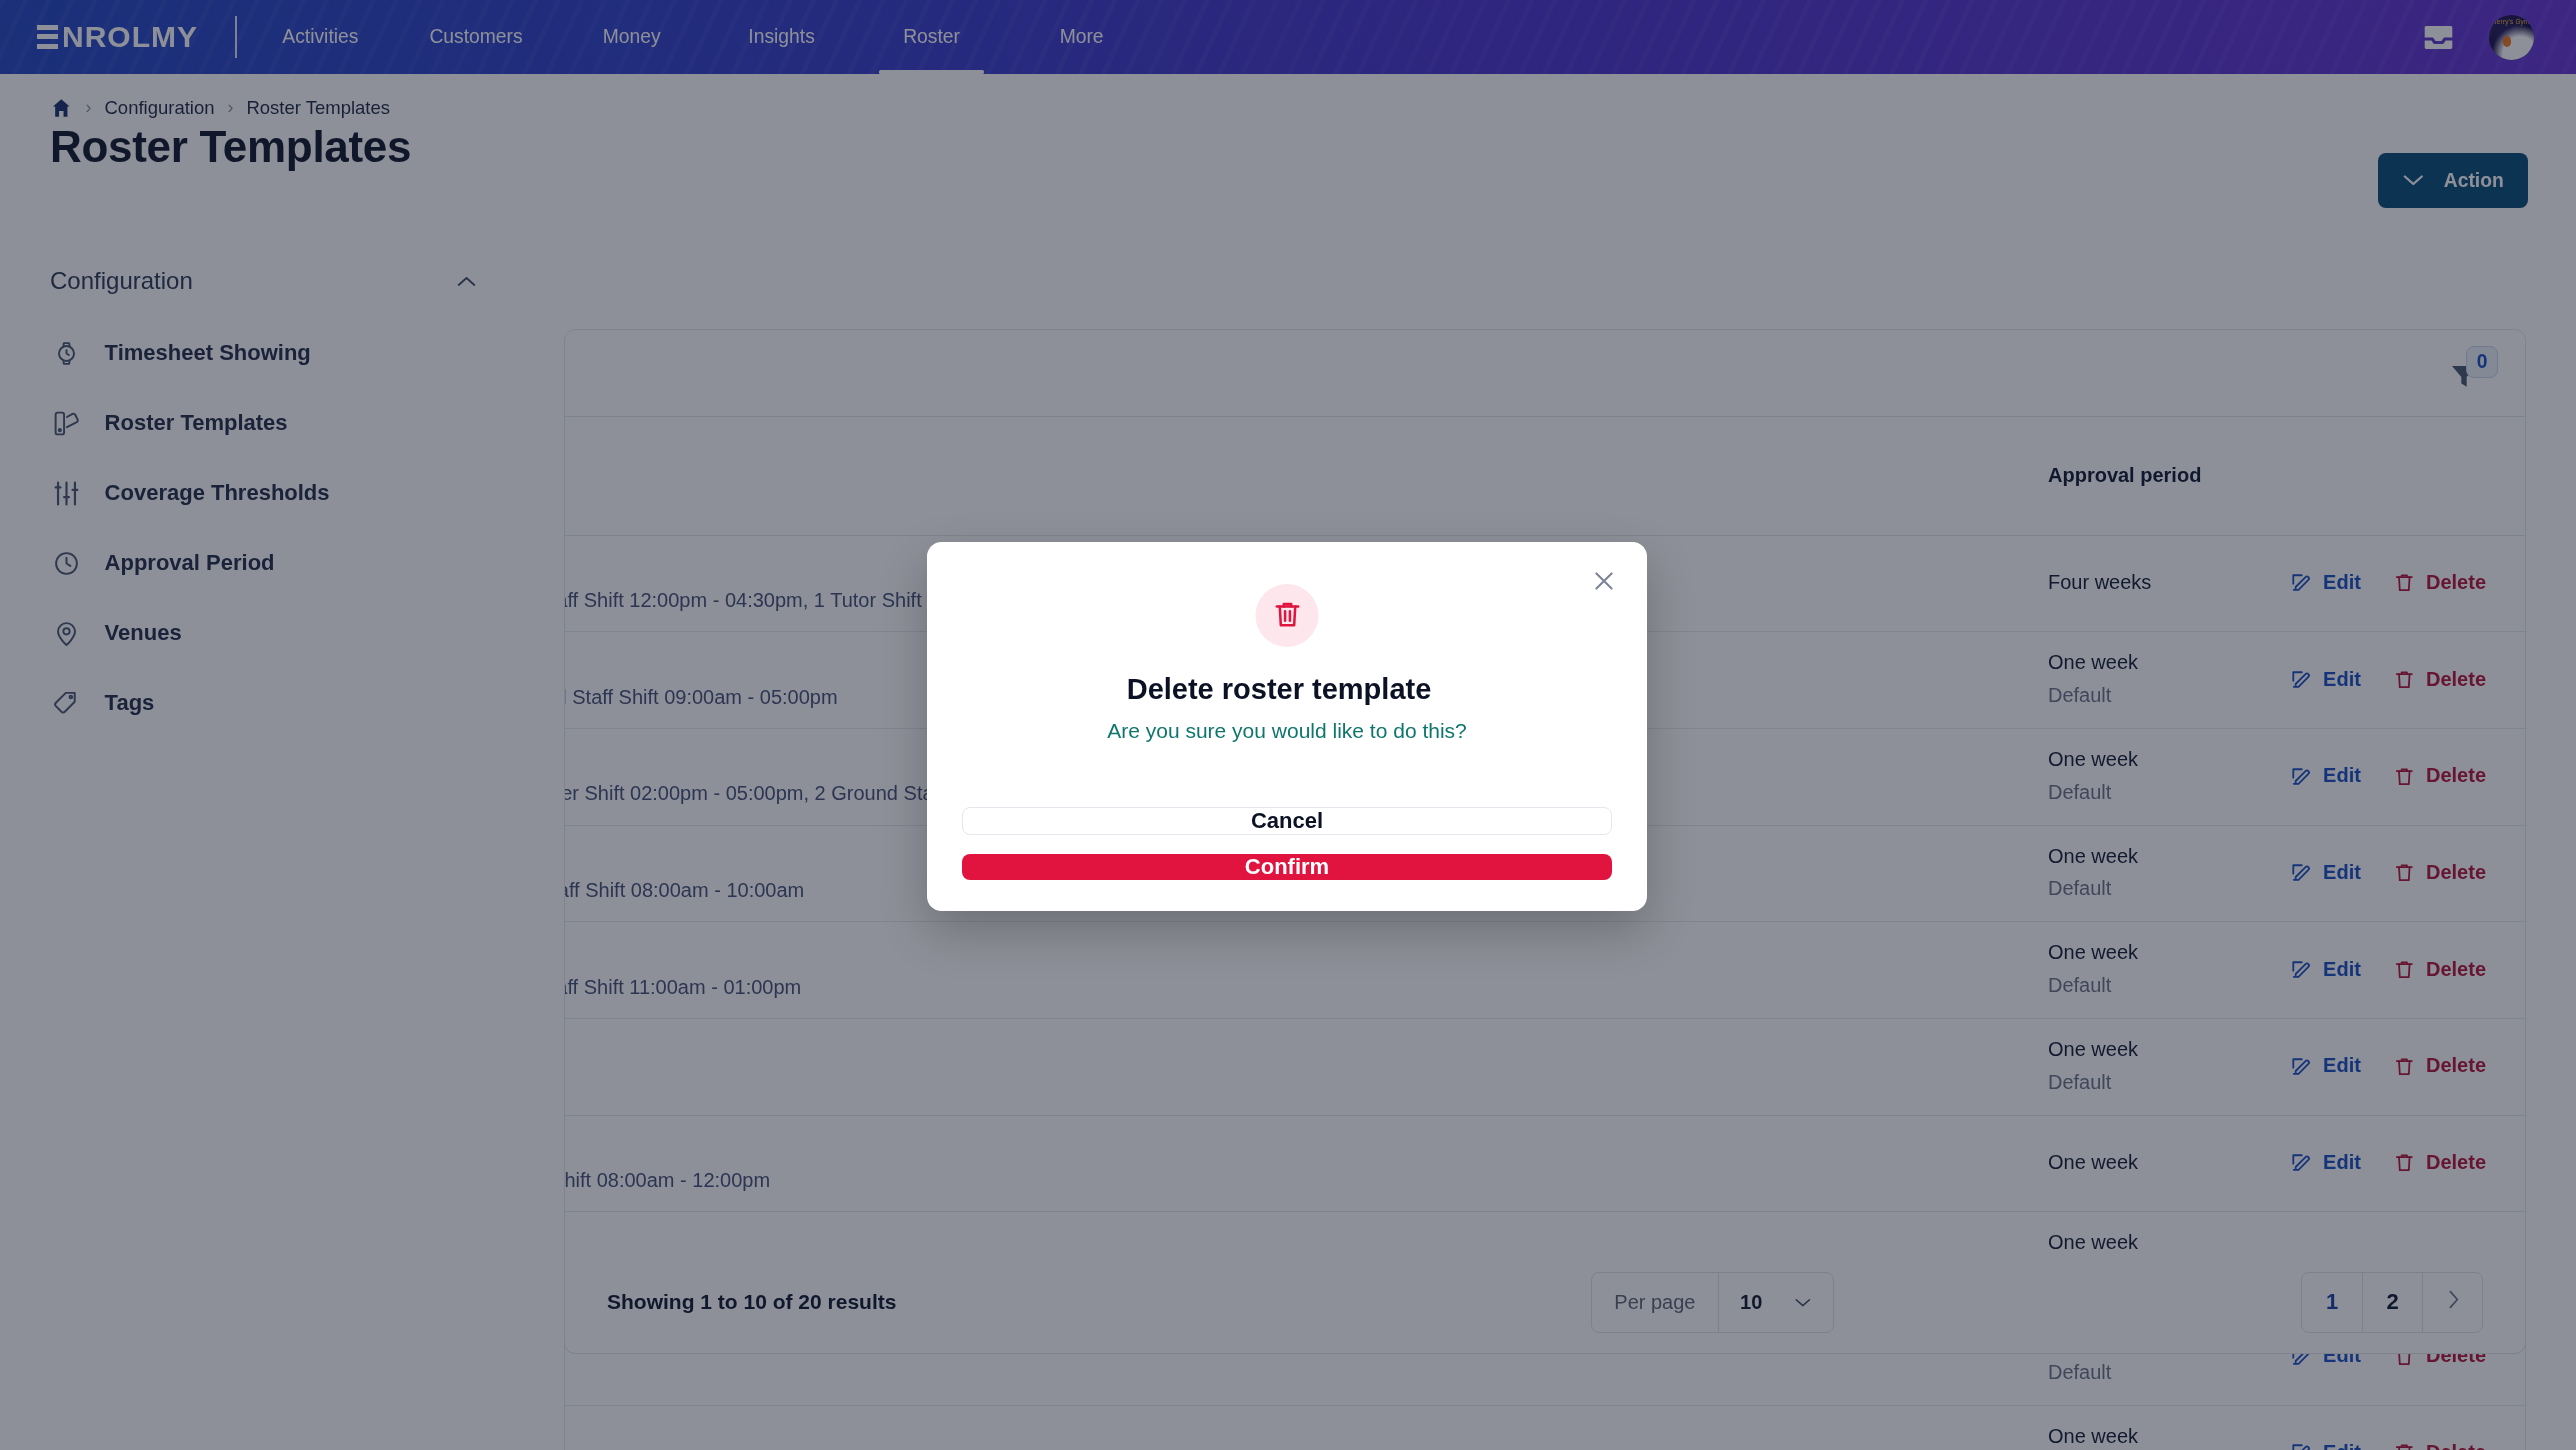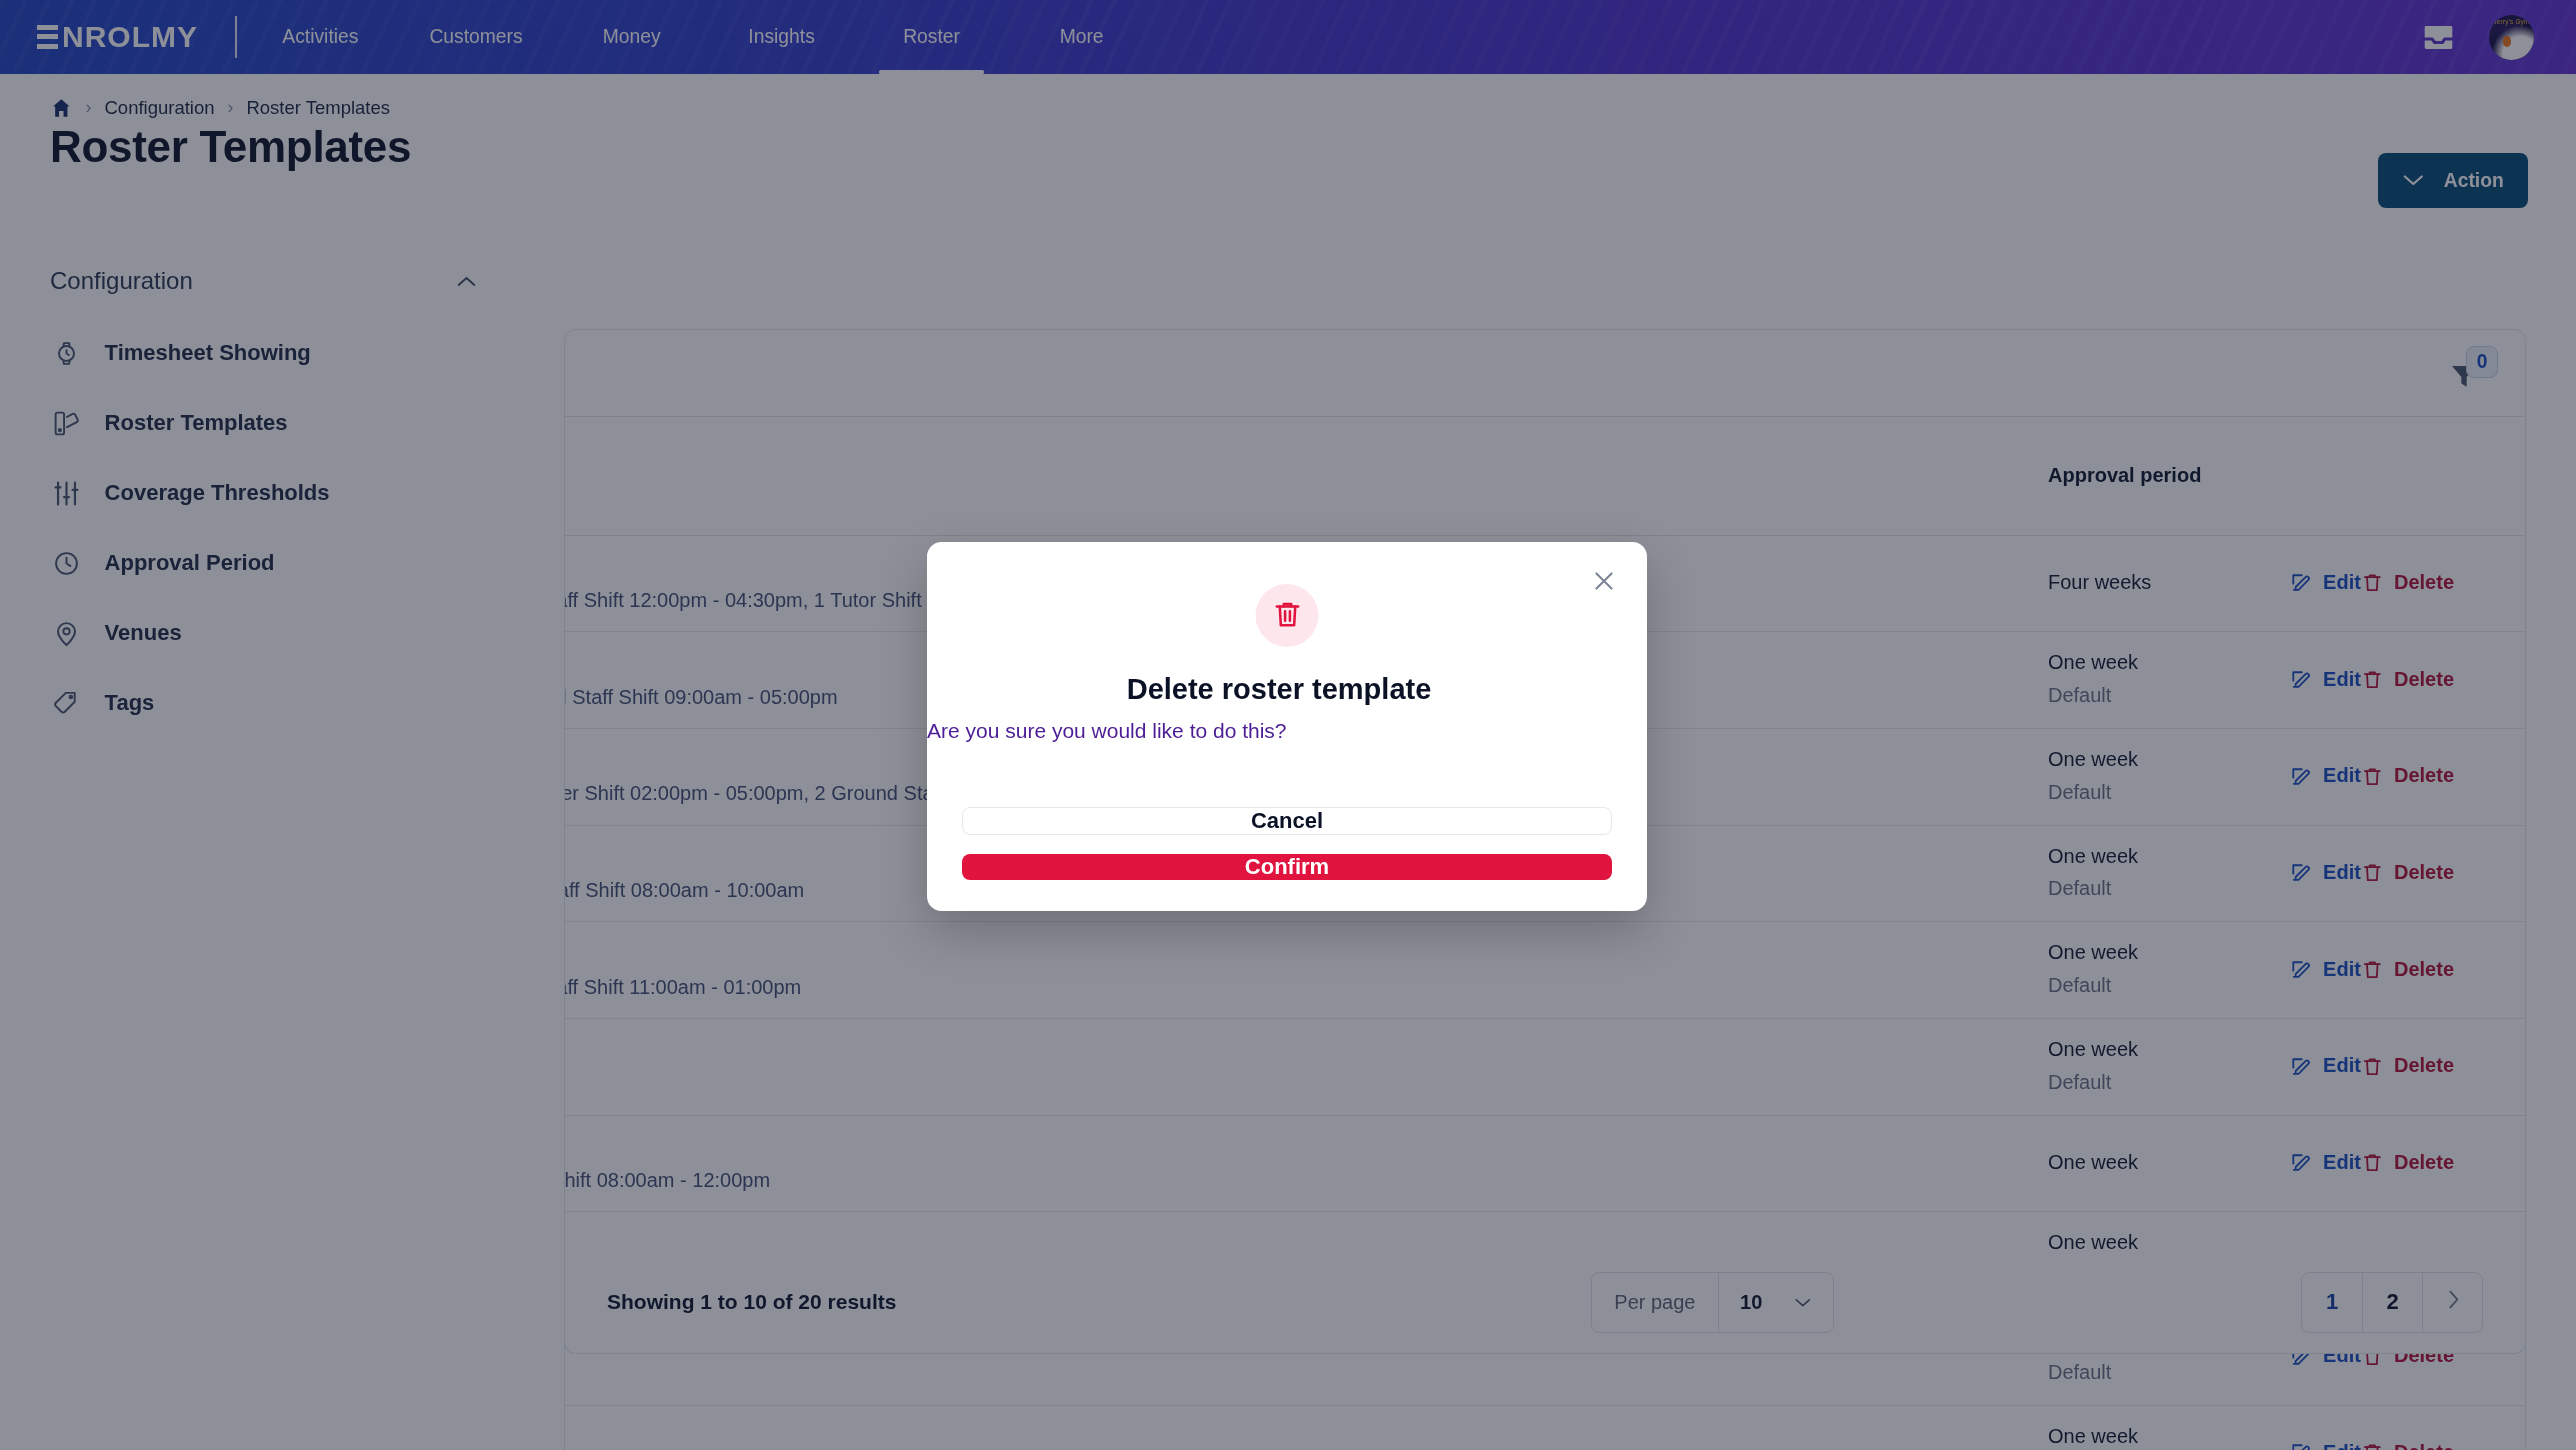--- a/index.html
+++ b/index.html
@@ -162,21 +162,21 @@
   tbody td {
     border-bottom: 0.8px solid #e6e9ee;
     padding: 0; vertical-align: middle;
   }
   tbody tr td.cell-main { padding: 17.7px 0 19.3px 0; }
   .row-title { font-size: 22px; font-weight: 700; color: #0f1730; margin-bottom: 9.7px; white-space: nowrap; }
   .row-sub { font-size: 20px; color: #46537a; white-space: nowrap; }
   .cell-period { font-size: 20px; color: #141d36; padding: 17.7px 0 19.3px 0; }
   .cell-period .def { display:block; font-size: 20px; color: #6b7489; margin-top: 9.7px; }
   .cell-actions { padding: 17.7px 0 19.3px 0; }
-  .act-wrap { display:flex; align-items:center; }
+  .act-wrap { display:flex; align-items:center; gap: 32px; }
   .act {
     display:flex; align-items:center; gap: 10.5px;
     font-size: 20px; font-weight: 700; cursor: pointer;
   }
   .act.edit { color: #1a4fc4; }
   .act.del { color: #b4143c; }
   .act svg { width: 22.6px; height: 22.6px; display:block; }
 
   
   .scroll-shift { position: relative; left: -413px; width: calc(100% + 413px); }
@@ -232,22 +232,22 @@
     position:absolute; top: 42px; left: 50%; transform: translateX(-50%);
     width: 63px; height: 63px; border-radius: 50%; background: #fde7ed;
     display:flex; align-items:center; justify-content:center;
   }
   .modal-ico svg { width: 32px; height: 34px; }
   .modal-title {
     position:absolute; top: 131px; left:0; right:16px; text-align:center;
     font-size: 29px; font-weight: 700; color: #0c1225;
   }
   .modal-sub {
-    position:absolute; top: 177px; left:0; right:0; text-align:left;
-    font-size: 21px; color: #4c1d95;
+    position:absolute; top: 177px; left:0; right:0; text-align:center;
+    font-size: 21px; color: #0f766e;
   }
   .modal-actions {
     position:absolute; bottom: 31px; left: 35px; right: 35px;
     display:flex; gap: 19.3px; flex-direction: column;
   }
   .btn-cancel {
     flex:1; height: 60px; border-radius: 8px;
     background: #ffffff; border: 0.8px solid #e4e7ee;
     font-size: 22px; font-weight: 700; color: #0c1225; cursor:pointer;
     font-family: "Liberation Sans", sans-serif;

